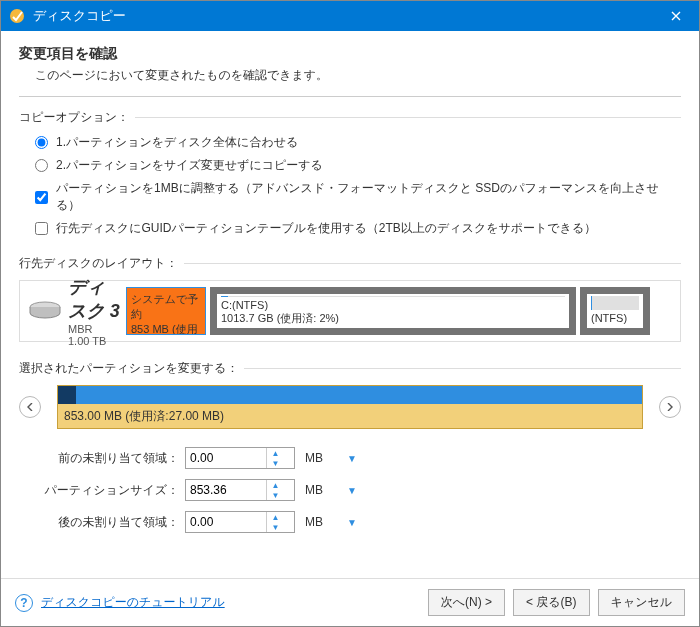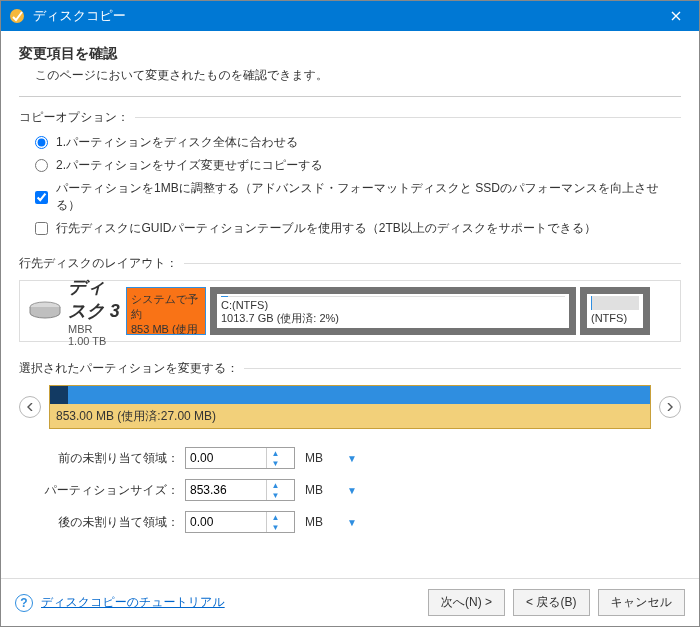--- a/index.html
+++ b/index.html
@@ -92,21 +92,21 @@
   .part-bar .used { position:absolute; left:0; top:0; bottom:0; background:#2f8ee0; }
   .part .pname { color:#333; }
   .part .psize { color:#333; }
 
   .sel-part-area {
     margin-top:6px;
   }
   .sel-row {
     display:flex;
     align-items:center;
-    gap:8px;
+    gap:16px;
   }
   .circle-btn {
     width:22px; height:22px;
     border:1px solid #b8b8b8;
     border-radius:50%;
     background:#fff;
     display:flex; align-items:center; justify-content:center;
     font-size:11px; color:#555;
     cursor:pointer;
   }

